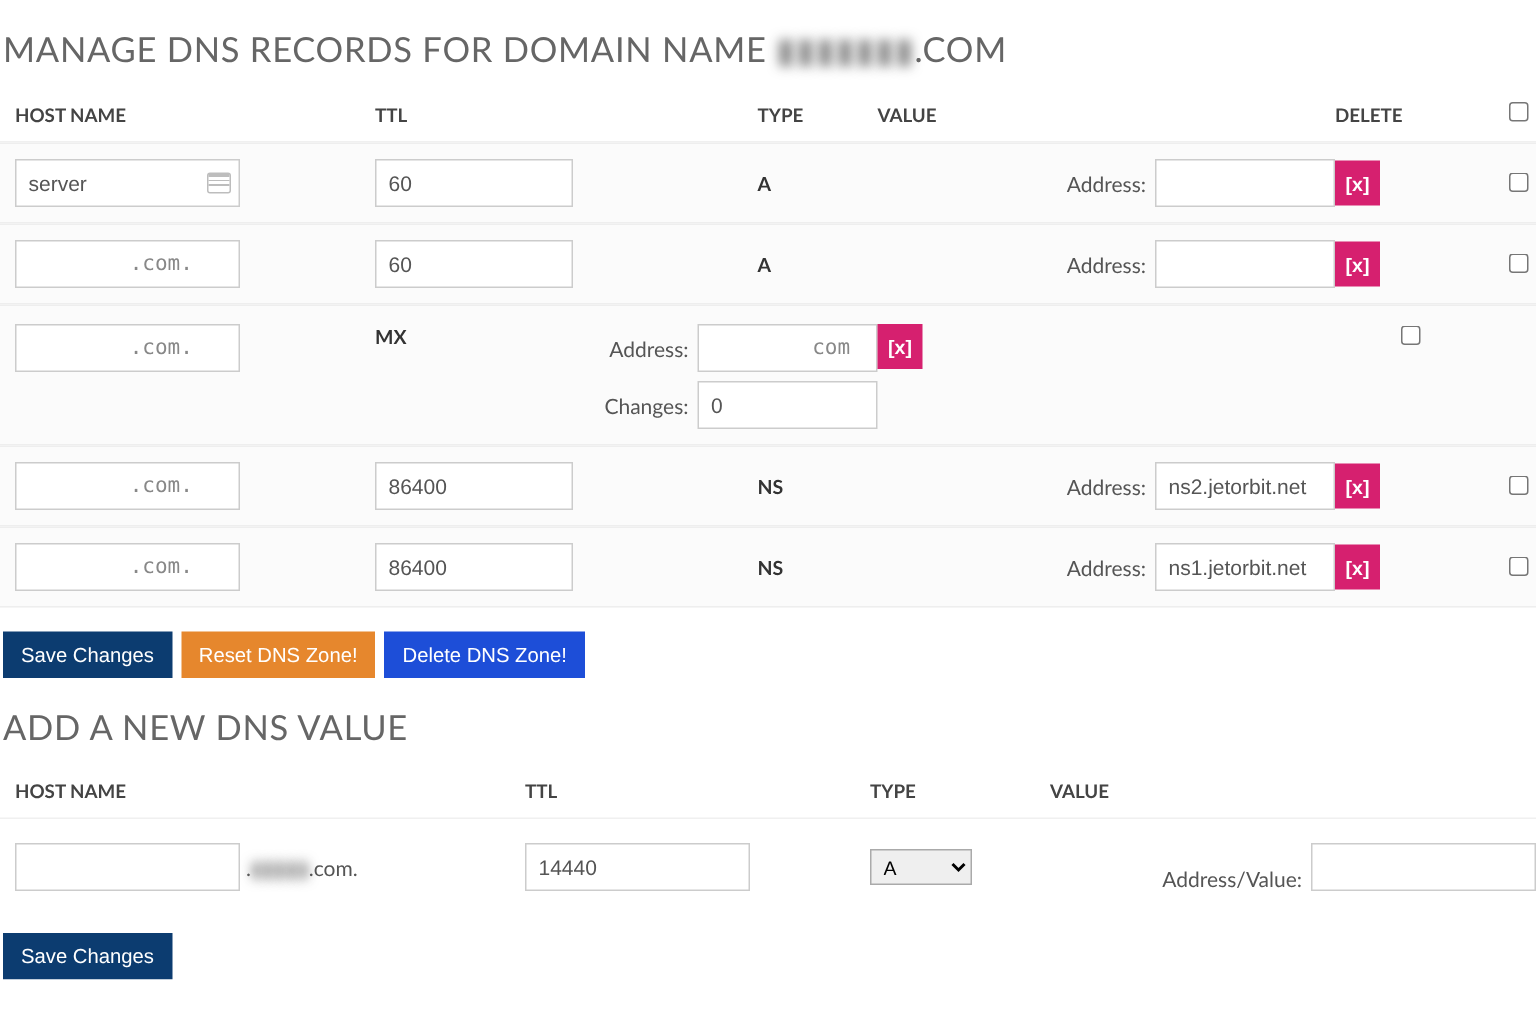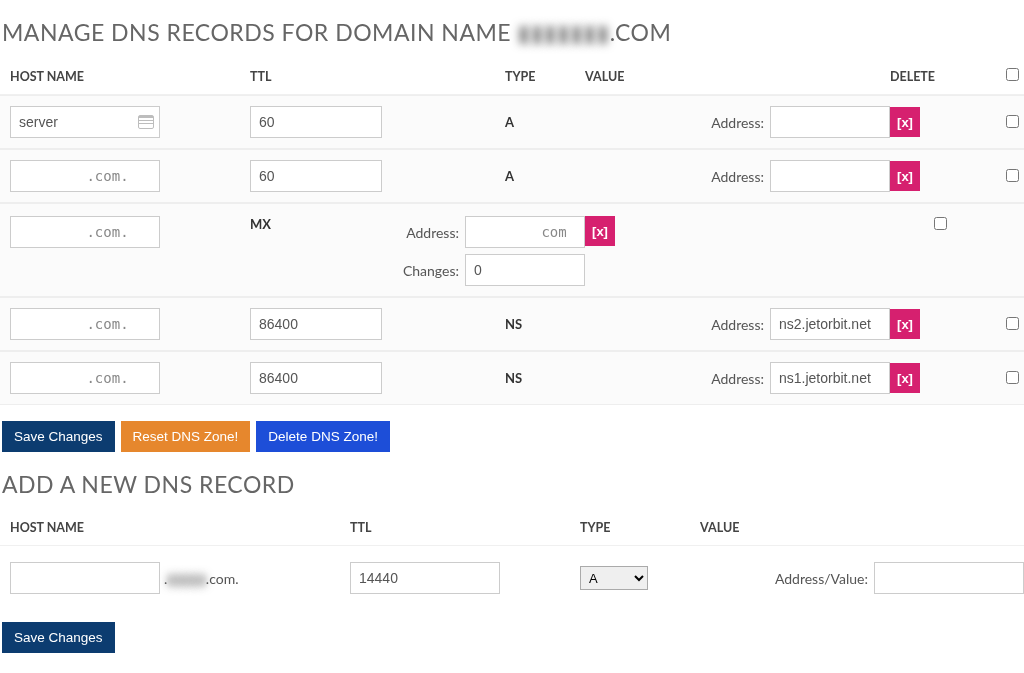--- a/index.html
+++ b/index.html
@@ -111,21 +111,21 @@
   .host-group { display: flex; align-items: center; gap: 4px; }
   .suffix { color: #555; font-size: 14px; }
   select {
     border: 1px solid #aaa;
     height: 24px;
     font-size: 13px;
     padding: 1px 4px;
     background: #efefef;
     width: 68px;
   }
-  .add-value { display: flex; align-items: center; justify-content: flex-end; gap: 6px; }
+  .add-value { display: flex; align-items: flex-end; justify-content: flex-end; gap: 6px; }
   .add-value input { width: 150px; }
   .save2 { margin: 12px 0 0 2px; }
   .autofill-icon {
     position: relative;
   }
   .autofill-icon::after {
     content: "";
     position: absolute;
     right: 6px; top: 50%;
     transform: translateY(-50%);
@@ -224,21 +224,21 @@
       <div class="chk-cell"><input type="checkbox" style=""></div>
     </div>
   </div>
 
 <div class="action-bar">
   <button class="btn dark">Save Changes</button>
   <button class="btn orange">Reset DNS Zone!</button>
   <button class="btn pink">Delete DNS Zone!</button>
 </div>
 
-<h2>ADD A NEW DNS RECORD</h2>
+<h2>ADD A NEW DNS VALUE</h2>
 
 <div class="add-header">
   <div>HOST NAME</div>
   <div>TTL</div>
   <div>TYPE</div>
   <div>VALUE</div>
 </div>
 
 <div class="add-row">
   <div class="host-group">

